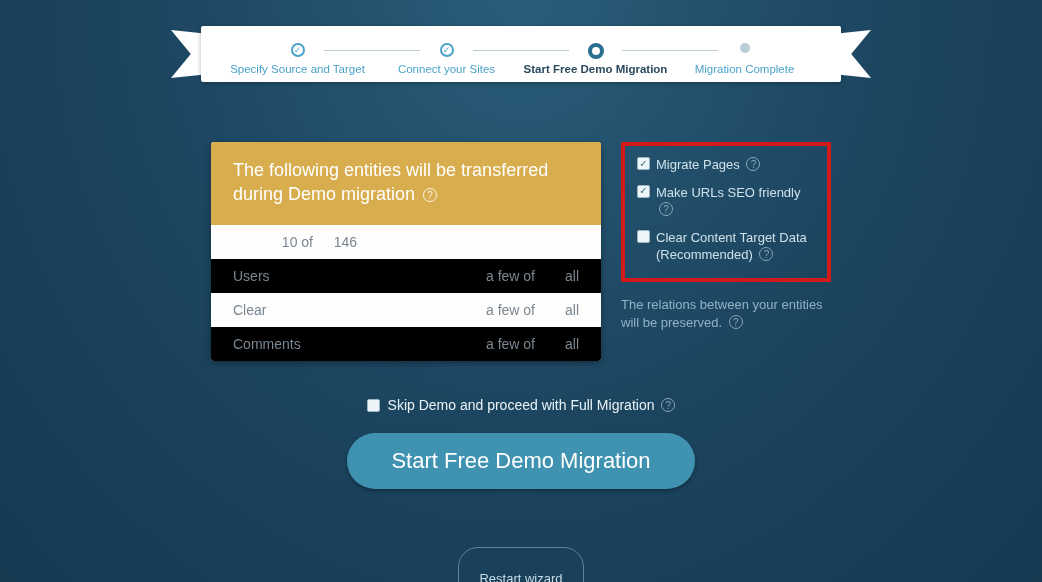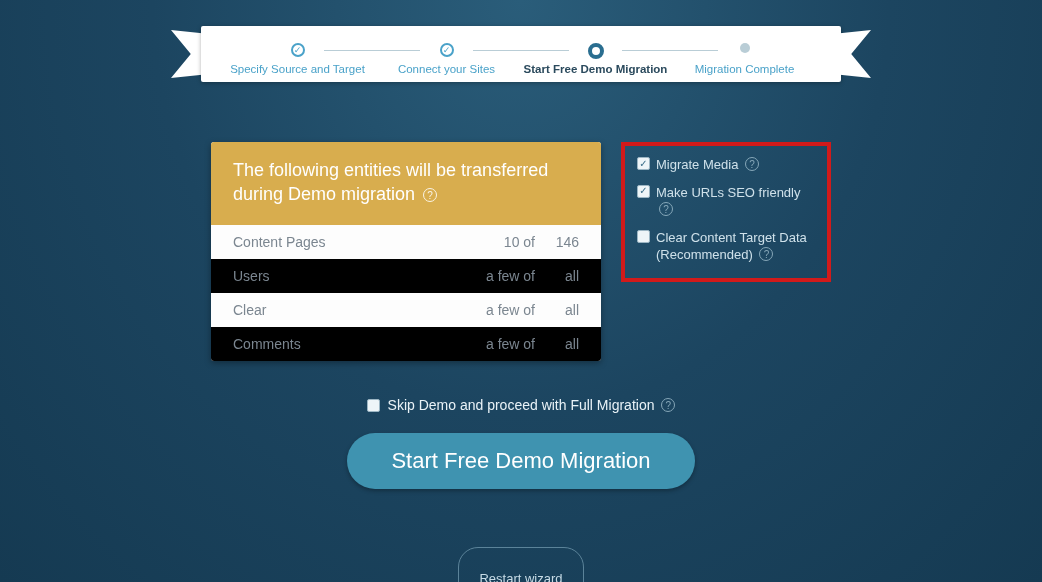--- a/index.html
+++ b/index.html
@@ -241,21 +241,20 @@
   <div class="ribbon-tail right"></div>
 </div>
 
 <div class="main-row">
   <div class="card">
     <div class="card-header">
       <span>The following entities will be transferred during Demo migration</span>
       <span class="qmark">?</span>
     </div>
     <div class="ent-row">
-      <span class="ent-label">Content Pages</span>
       <span class="ent-qty">10 of</span>
       <span class="ent-total">146</span>
     </div>
     <div class="ent-row alt">
       <span class="ent-label">Users</span>
       <span class="ent-qty">a few of</span>
       <span class="ent-total">all</span>
     </div>
     <div class="ent-row">
       <span class="ent-label">Clear</span>
@@ -267,39 +266,43 @@
       <span class="ent-qty">a few of</span>
       <span class="ent-total">all</span>
     </div>
   </div>
 
   <div>
     <div class="options">
       <div class="opt-row">
         <span class="cb">✓</span>
         <span>
-          <span>Migrate Media</span>
+          <span>Migrate Pages</span>
           <span class="qmark dim">?</span>
         </span>
       </div>
       <div class="opt-row">
         <span class="cb">✓</span>
         <span>
           <span>Make URLs SEO friendly</span>
           <span class="qmark dim">?</span>
         </span>
       </div>
       <div class="opt-row">
         <span class="cb unchecked"></span>
         <span>
           <span>Clear Content Target Data (Recommended)</span>
           <span class="qmark dim">?</span>
         </span>
       </div>
     </div>
+    <div class="relations-note">
+      <span>The relations between your entities will be preserved.</span>
+      <span class="qmark dim">?</span>
+    </div>
   </div>
 </div>
 
 <div class="skip-row">
   <span class="cb unchecked"></span>
   <span>Skip Demo and proceed with Full Migration</span>
   <span class="qmark dim">?</span>
 </div>
 
 <div class="cta-wrap">

